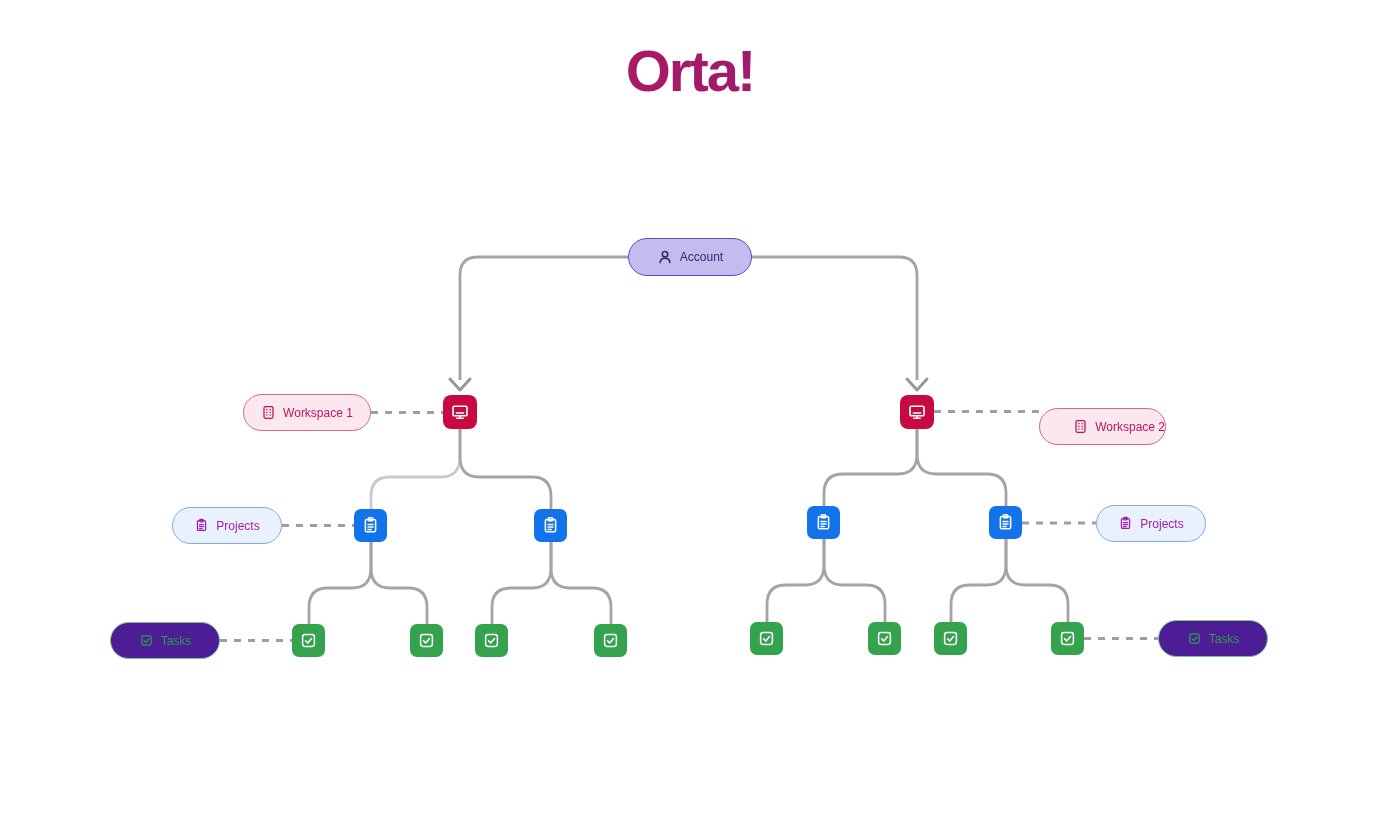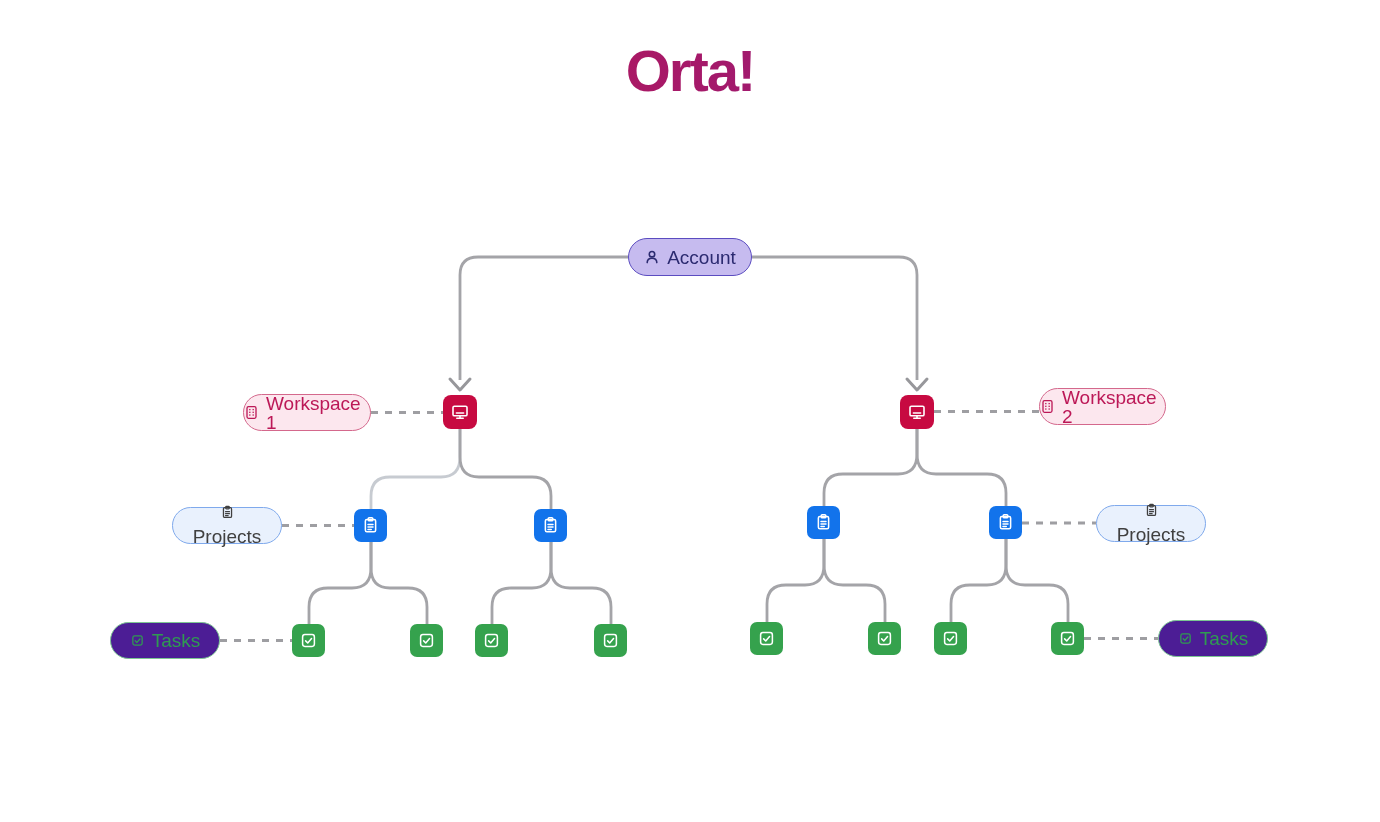--- a/index.html
+++ b/index.html
@@ -14,26 +14,26 @@
     background:linear-gradient(90deg,#d31238 0%, #a11a6e 55%, #4a2bb8 100%);
     -webkit-background-clip:text; background-clip:text; color:transparent;
   }
   svg.edges { position:absolute; left:0; top:0; pointer-events:none; }
   .edge { fill:none; stroke:#a4a4a8; stroke-width:2.8; }
   .edge.light { stroke:#c7cbd1; }
   .arrow { fill:none; stroke:#97979b; stroke-width:3; stroke-linecap:round; stroke-linejoin:round; }
   .dash { fill:none; stroke:#9e9ea2; stroke-width:3; stroke-dasharray:7 7; }
   .pill {
     position:absolute; display:flex; align-items:center; justify-content:center;
-    gap:7px; border-radius:19px; font-size:19px; font-weight:500; line-height:1;
+    gap:7px; border-radius:19px; font-size:12px; font-weight:500; line-height:1;
   }
   .pill svg { flex:0 0 auto; }
   .pill.account  { background:#c6bbef; border:1.5px solid #5b4cc0; color:#2b2a70; }
   .pill.pink     { background:#fce7ee; border:1.3px solid #d4688c; color:#bc1857; }
-  .pill.blue     { background:#e9f1fd; border:1.3px solid #7fa9ec; color:#404040;flex-direction:column; }
+  .pill.blue     { background:#e9f1fd; border:1.3px solid #7fa9ec; color:#a21caf; }
   .pill.green    { background:#4c1d95; border:1.3px solid #7cc693; color:#2f9b51; }
   .sq {
     position:absolute; display:flex; align-items:center; justify-content:center;
     color:#ffffff; border-radius:8px;
   }
   .sq.crimson { background:#c70a41; width:34px; height:34px; }
   .sq.blue    { background:#1273eb; width:33px; height:33px; border-radius:7px; }
   .sq.green   { background:#35a24d; width:33px; height:33px; border-radius:7px; }
 </style>
 </head>
@@ -90,21 +90,21 @@
           <rect x="9.1" y="4.2" width="1.4" height="1.4"></rect>
         <rect x="5.5" y="7.1" width="1.4" height="1.4"></rect>
           <rect x="9.1" y="7.1" width="1.4" height="1.4"></rect>
         <rect x="5.5" y="10" width="1.4" height="1.4"></rect>
           <rect x="9.1" y="10" width="1.4" height="1.4"></rect>
       </g>
     </svg>
     <span>Workspace 1</span>
   </div>
 
-  <div class="pill pink" style="left:1039px; top:388px; width:127px; height:37px;">
+  <div class="pill pink" style="left:1039px; top:408px; width:127px; height:37px;justify-content:flex-end;">
     <svg width="15" height="15" viewBox="0 0 16 16" fill="none" stroke="currentColor" stroke-width="1.4">
       <rect x="3.2" y="1.8" width="9.6" height="12.4" rx="1.6"></rect>
       <g fill="currentColor" stroke="none">
         <rect x="5.5" y="4.2" width="1.4" height="1.4"></rect>
           <rect x="9.1" y="4.2" width="1.4" height="1.4"></rect>
         <rect x="5.5" y="7.1" width="1.4" height="1.4"></rect>
           <rect x="9.1" y="7.1" width="1.4" height="1.4"></rect>
         <rect x="5.5" y="10" width="1.4" height="1.4"></rect>
           <rect x="9.1" y="10" width="1.4" height="1.4"></rect>
       </g>

